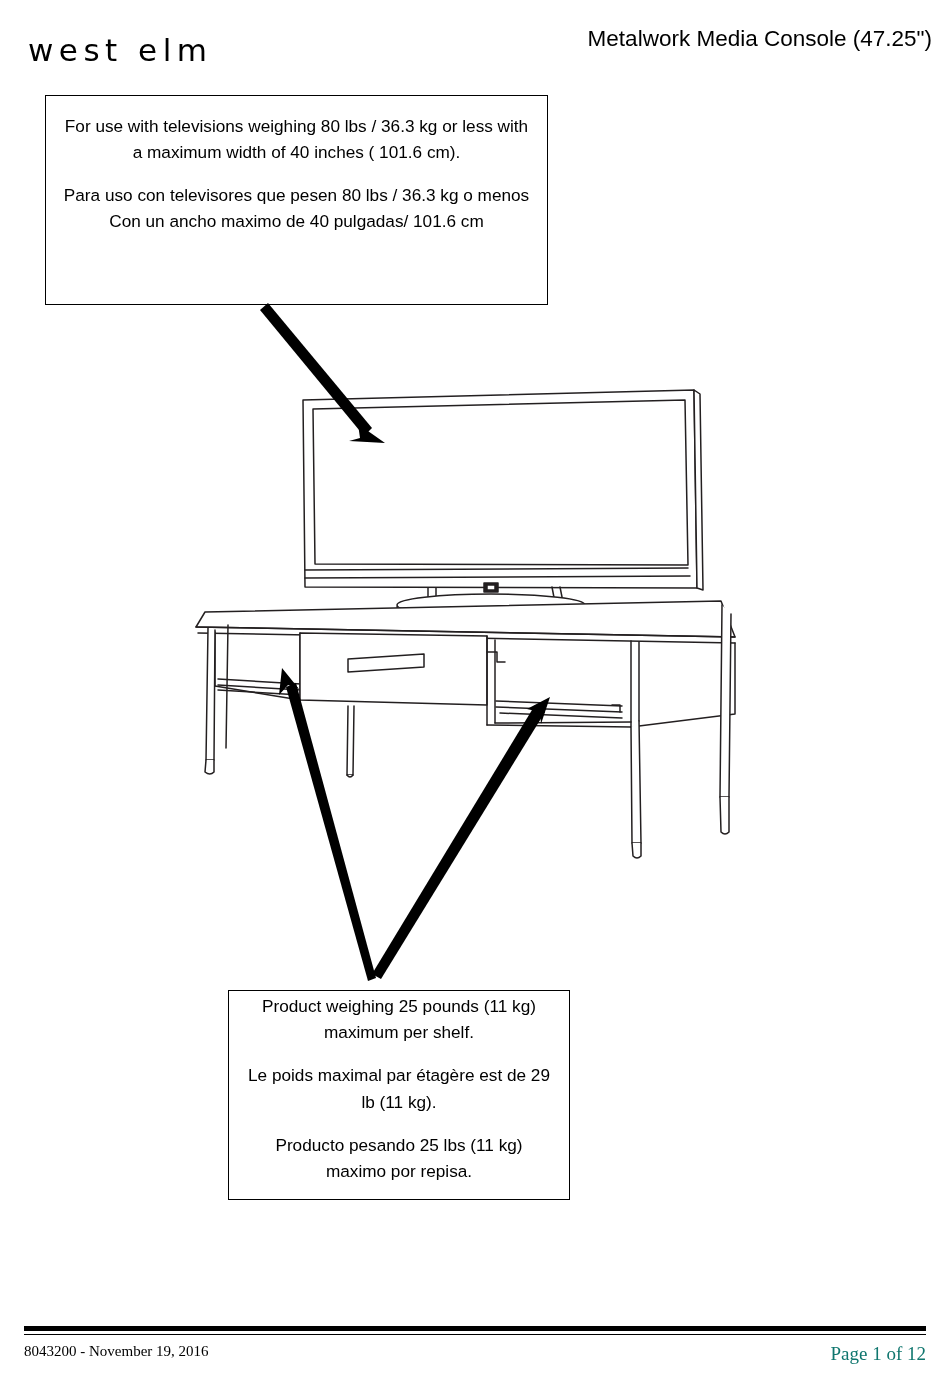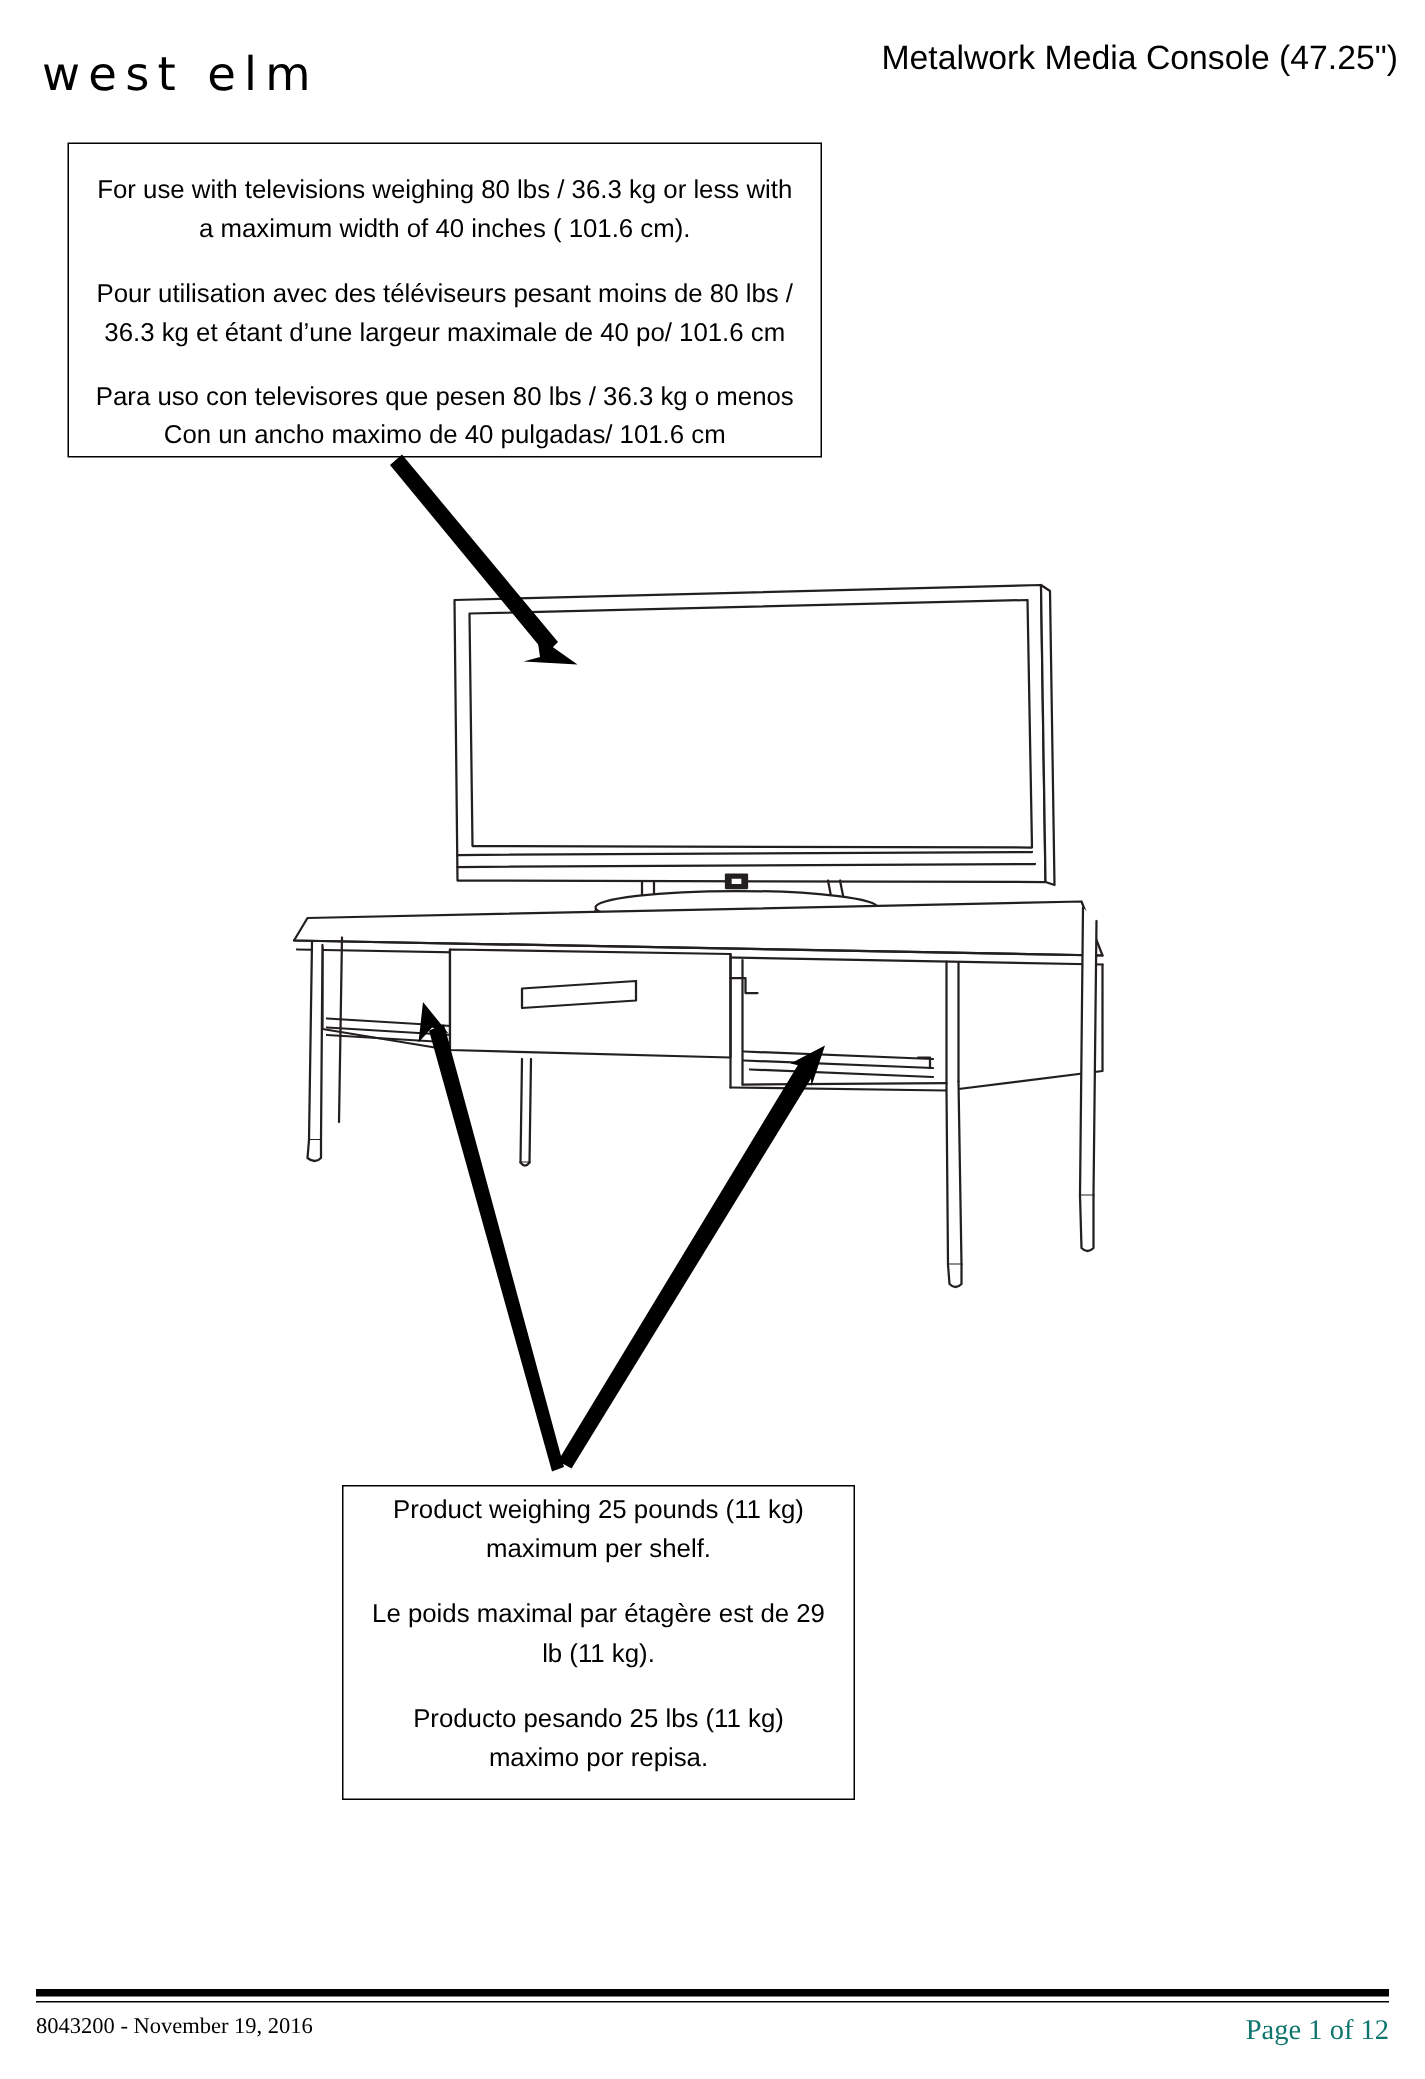--- a/index.html
+++ b/index.html
@@ -148,21 +148,20 @@
 <div class="page">
 
   <div class="brand-logo">west elm</div>
 
   <div class="title-block">
     <span class="title-line">Metalwork Media Console (47.25")</span>
   </div>
 
   <div class="callout" id="callout-tv">
     <p class="para">For use with televisions weighing  80 lbs / 36.3 kg or less with a maximum width of  40 inches ( 101.6 cm).</p>
-    <p class="para">Pour utilisation avec des téléviseurs pesant moins de 80 lbs / 36.3 kg et étant d’une largeur maximale de 40 po/ 101.6 cm</p>
     <p class="para">Para uso con televisores que pesen 80 lbs / 36.3 kg o menos Con un ancho maximo de 40 pulgadas/ 101.6 cm</p>
   </div>
 
   <div class="callout" id="callout-shelf">
     <p class="para">Product weighing 25 pounds (11 kg) maximum per shelf.</p>
     <p class="para">Le poids maximal par étagère est de 29 lb (11 kg).</p>
     <p class="para">Producto pesando 25 lbs (11 kg) maximo por repisa.</p>
   </div>
 
   <svg id="illustration" viewBox="0 0 950 1386" width="950" height="1386">

